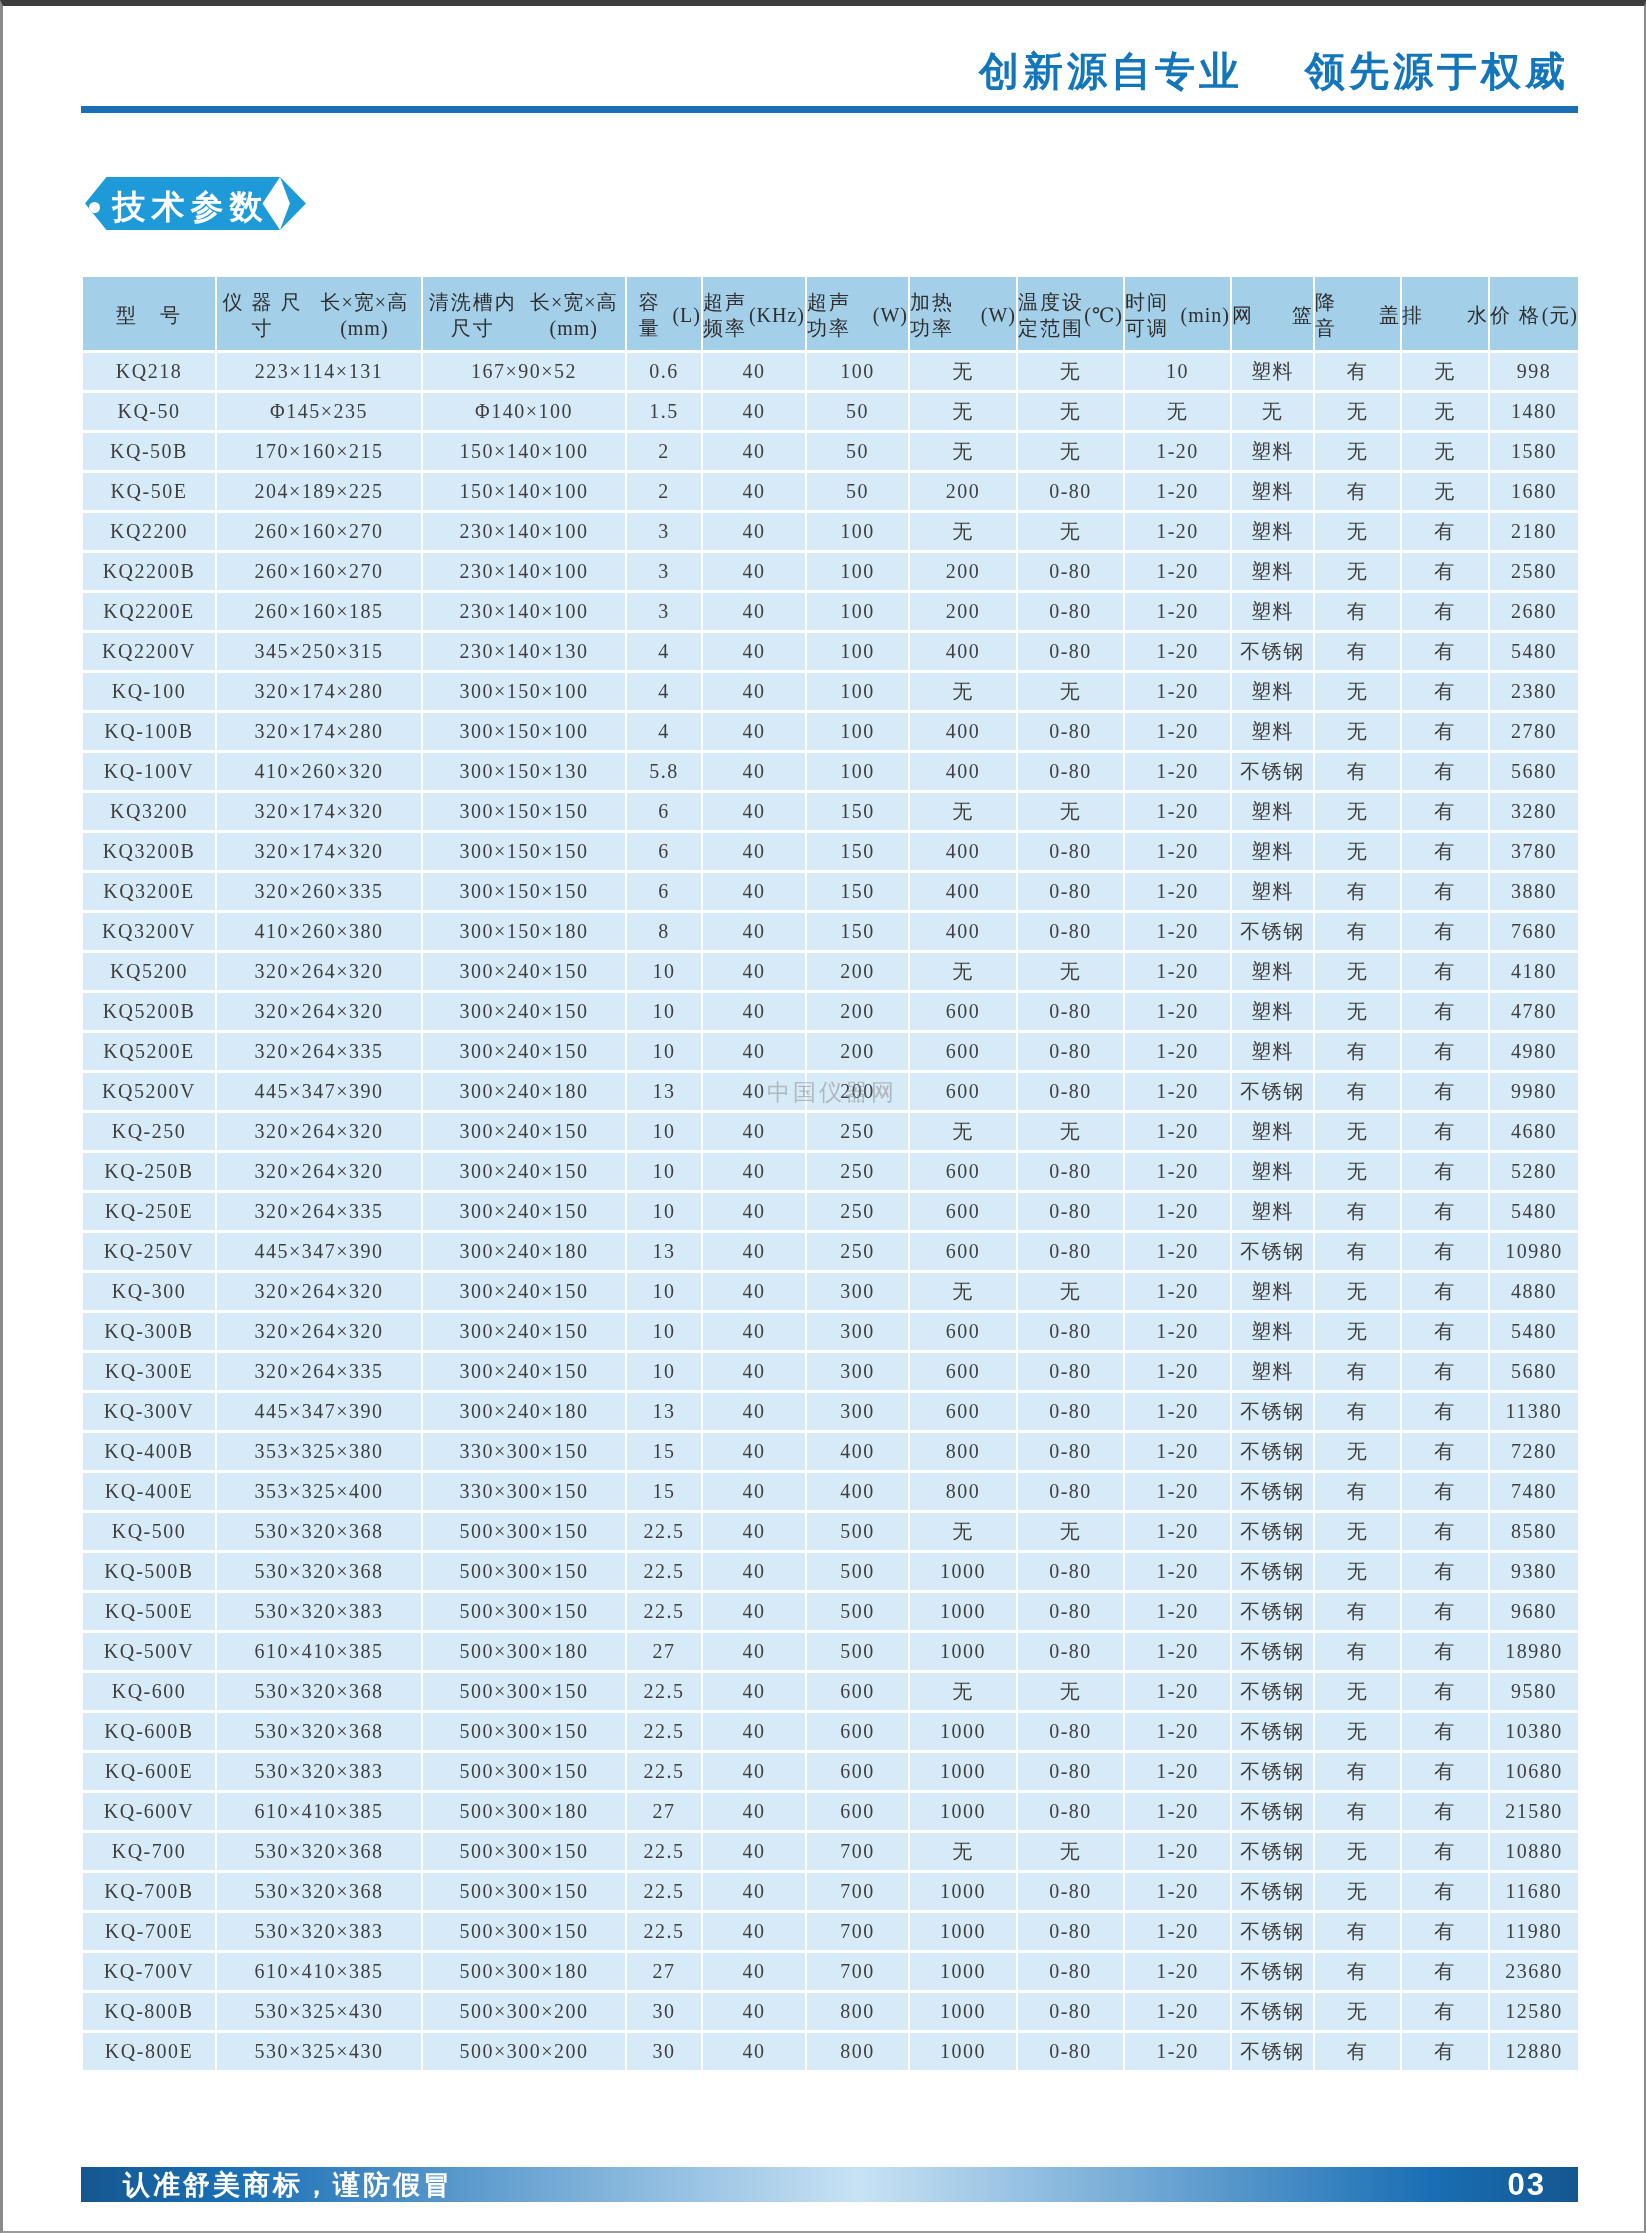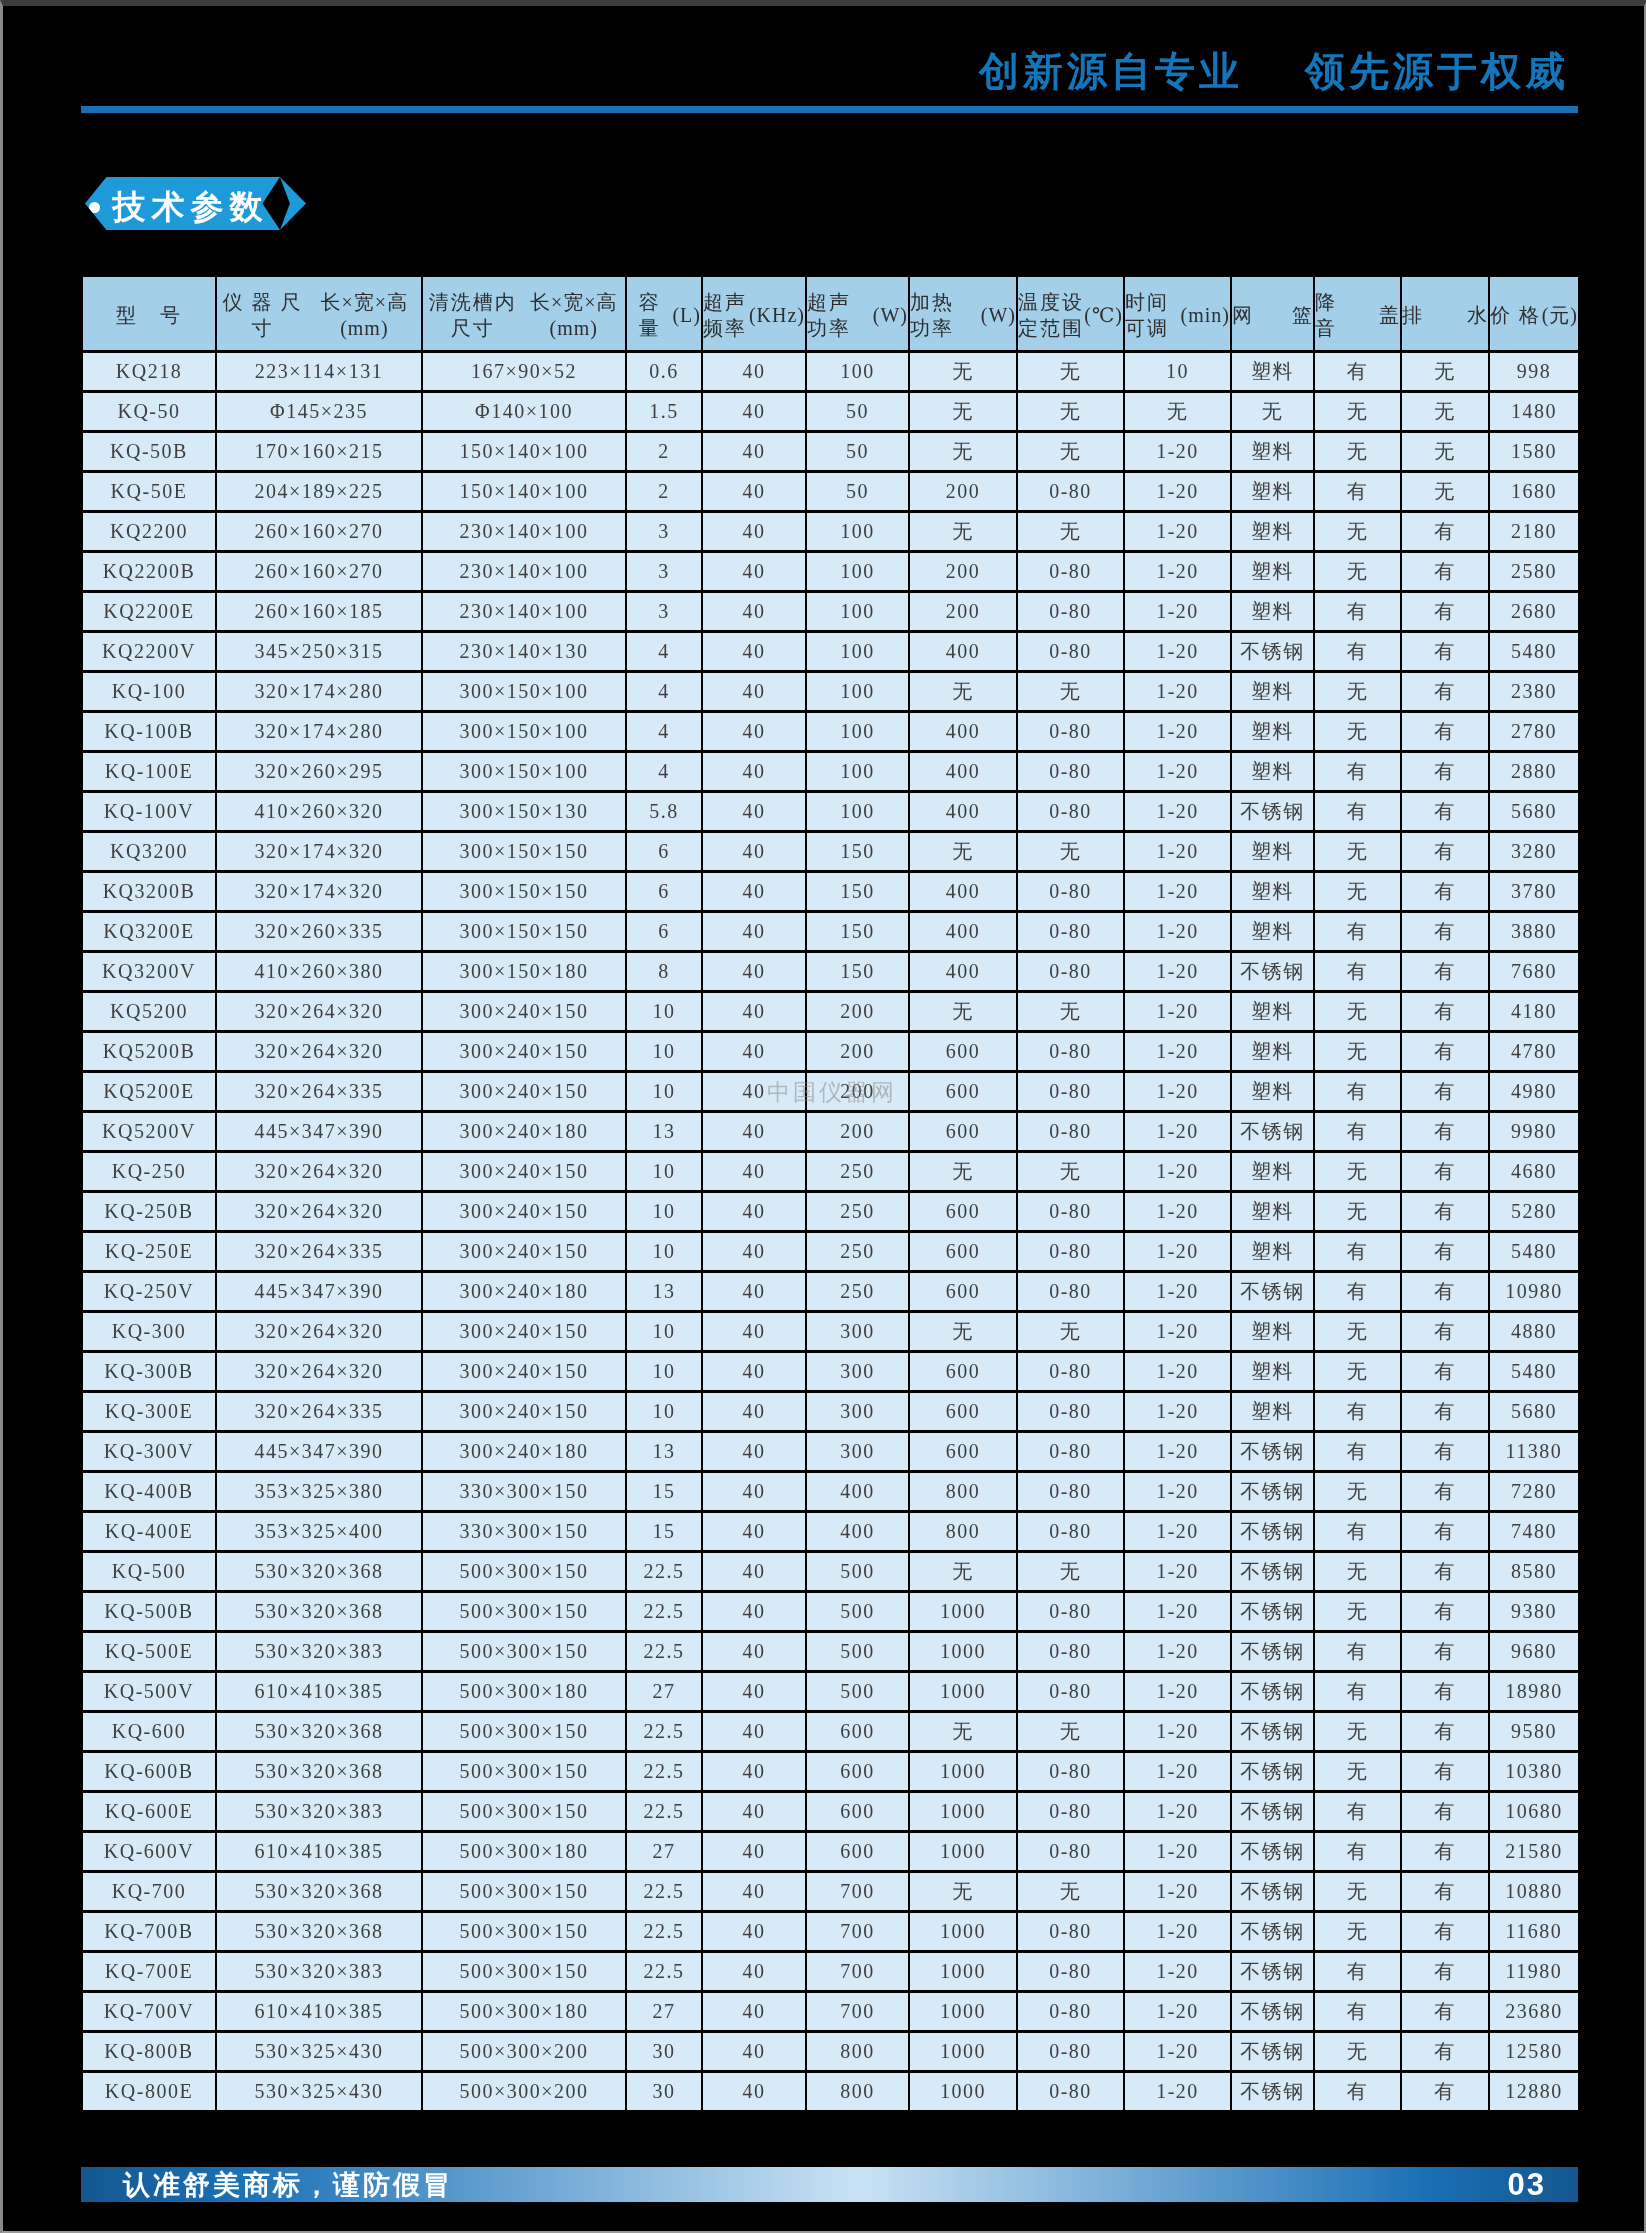--- a/index.html
+++ b/index.html
@@ -1,20 +1,20 @@
 <!DOCTYPE html>
 <html><head>
 <meta charset="utf-8">
 <style>
   html,body{margin:0;padding:0;background:#e8e8e8;}
   .page{
     position:relative;
     width:1647px;height:2234px;
     margin:0 auto;
-    background:#000000;
+    background:#ffffff;
     box-sizing:border-box;
     border-left:3px solid #8a8a8a;
     border-right:3px solid #8a8a8a;
     border-bottom:3px solid #9a9a9a;
     border-top:6px solid #3d3d3d;
     overflow:hidden;
     font-family:"Liberation Serif","DejaVu Serif",serif;
   }
   
   .slogan{
@@ -366,35 +366,20 @@
             <td>100</td>
             <td>400</td>
             <td>0-80</td>
             <td>1-20</td>
             <td>塑料</td>
             <td>无</td>
             <td>有</td>
             <td>2780</td>
           </tr>
           <tr>
-            <td>KQ-100E</td>
-            <td>320×260×295</td>
-            <td>300×150×100</td>
-            <td>4</td>
-            <td>40</td>
-            <td>100</td>
-            <td>400</td>
-            <td>0-80</td>
-            <td>1-20</td>
-            <td>塑料</td>
-            <td>有</td>
-            <td>有</td>
-            <td>2880</td>
-          </tr>
-          <tr>
             <td>KQ-100V</td>
             <td>410×260×320</td>
             <td>300×150×130</td>
             <td>5.8</td>
             <td>40</td>
             <td>100</td>
             <td>400</td>
             <td>0-80</td>
             <td>1-20</td>
             <td>不锈钢</td>

